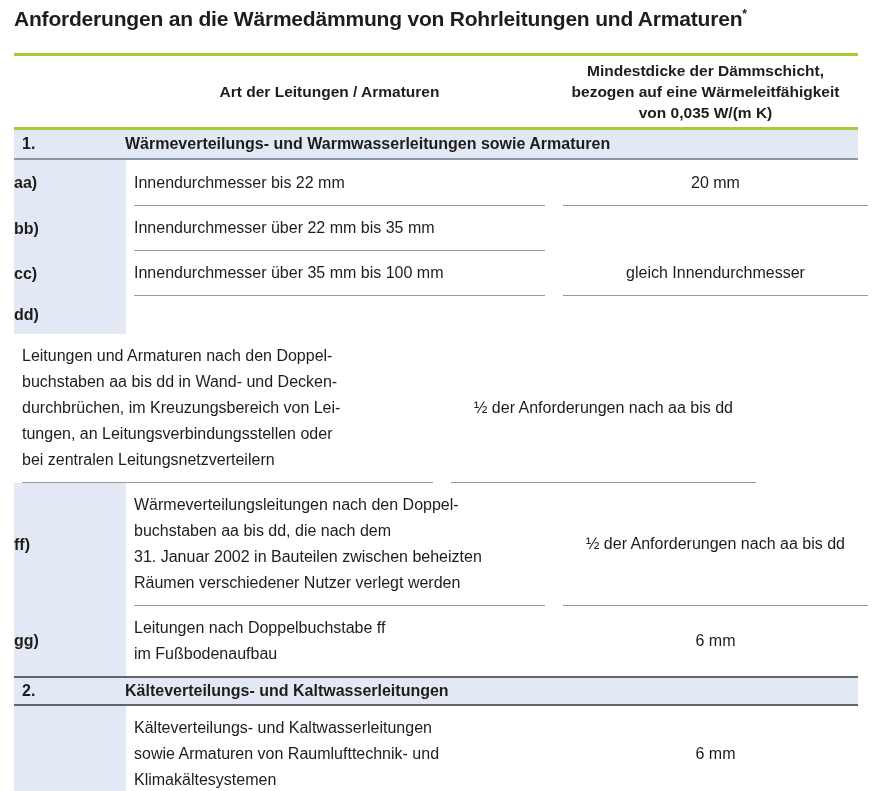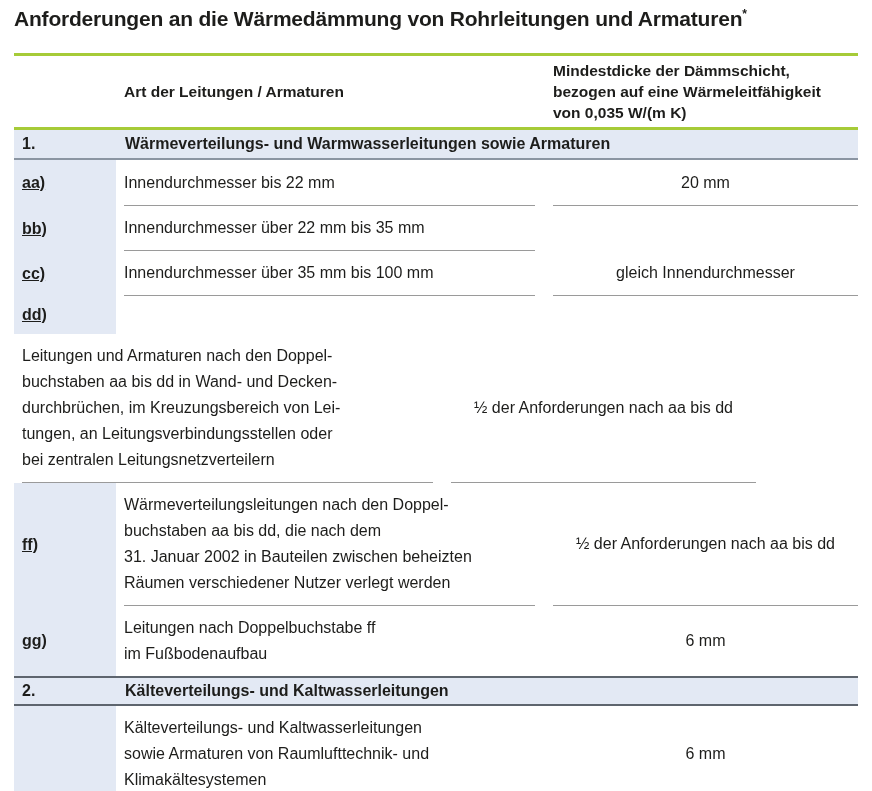--- a/index.html
+++ b/index.html
@@ -22,42 +22,41 @@
   .rule-top { margin-top: 20px; }
 
   
   .thead { display: flex; align-items: center; min-height: 71px; }
   .lbl-col { width: 102px; flex: none; }
   .gap8  { width: 8px;  flex: none; align-self: stretch; }
   .gap18 { width: 18px; flex: none; align-self: stretch; }
   .col2 { width: 411px; flex: none; }
   .col3 { width: 305px; flex: none; }
   .thead .col2, .thead .col3 {
-    font-weight: bold; font-size: 15.5px; line-height: 21px;
+    text-align: center; font-weight: bold; font-size: 15.5px; line-height: 21px;
     white-space: pre-line;
   }
 
   
   .tbody { border-bottom: 2px solid #5e656e; }
 
   .srow {
     display: flex; align-items: center; min-height: 30px;
     background: #e3e9f4; font-weight: bold; font-size: 16px;
   }
   .srow .snum { width: 102px; flex: none; padding-left: 8px; }
   .srow .sheading { padding-left: 9px; }
   .srow-1 { border-bottom: 2px solid #8b95a2; }
   .srow-2 { border-top: 2px solid #5e656e; border-bottom: 2px solid #5e656e; }
 
   .trow { display: flex; align-items: stretch; font-size: 16px; }
   .lcell {
-    width: 102px; flex: none; background: #e3e9f4;
-    display: flex; align-items: center; padding-left: 8px;
+    width: 112px; flex: none; background: #e3e9f4;
+    display: flex; align-items: center; padding-left: 0;
     font-weight: bold;
-    text-decoration: underline;
   }
   .dcell {
     width: 411px; flex: none;
     display: flex; align-items: center;
     white-space: pre-line; line-height: 26px;
     padding: 9px 0;
   }
   .vcell {
     width: 305px; flex: none;
     display: flex; align-items: center; justify-content: center;

